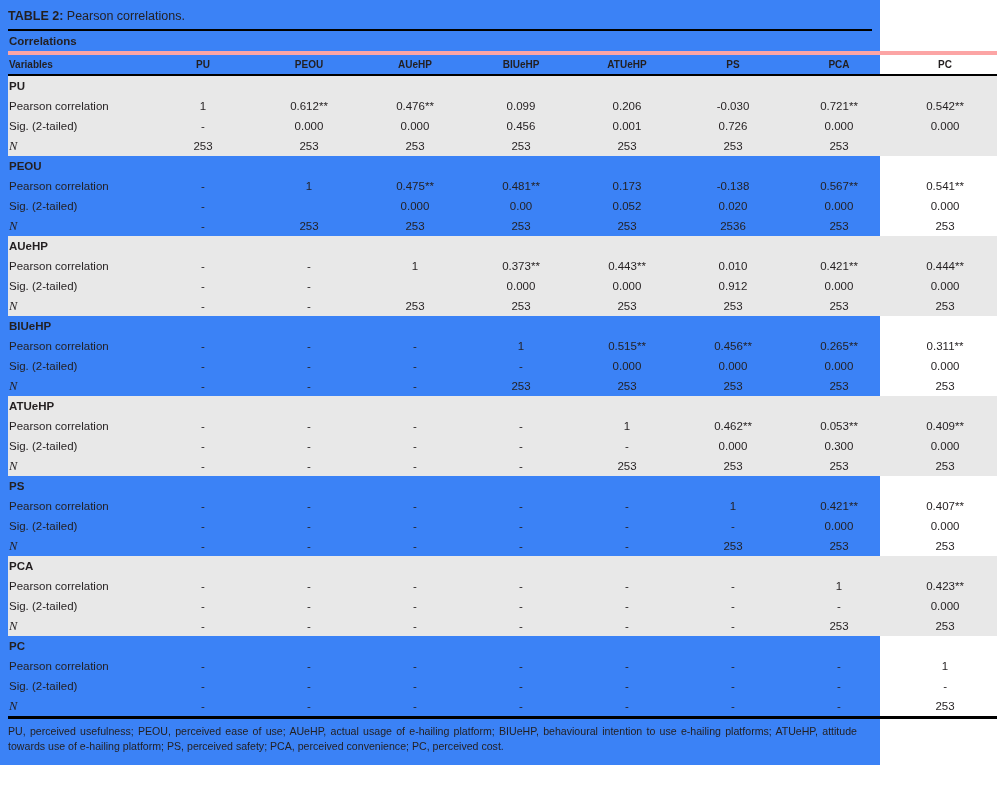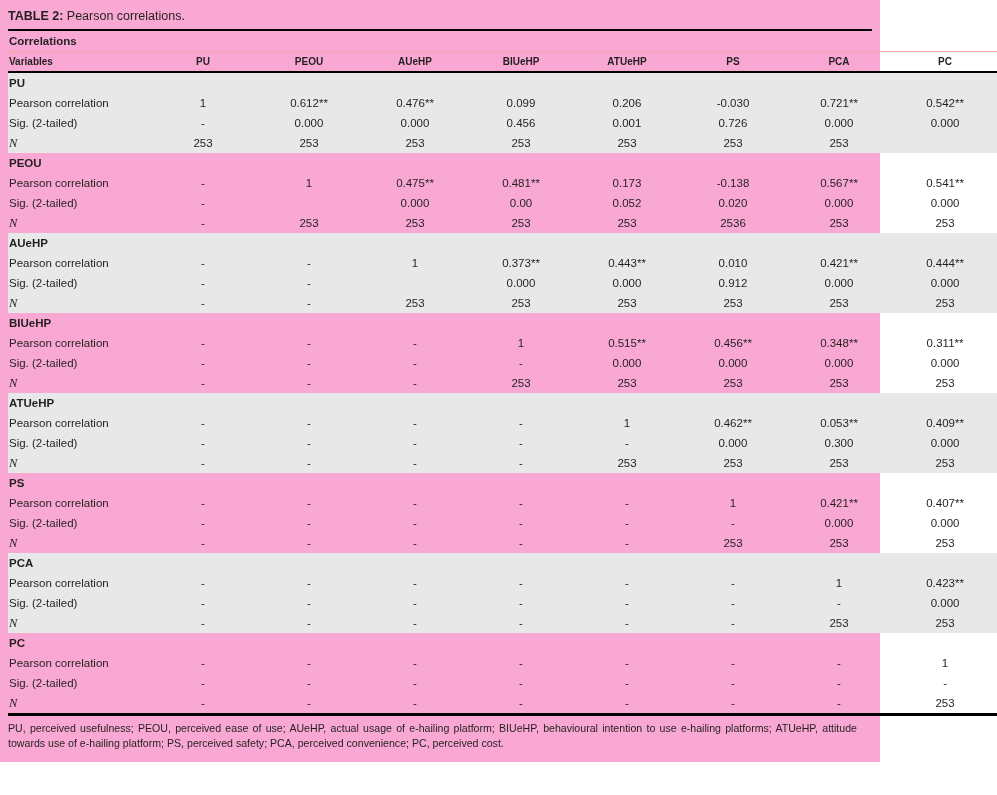--- a/index.html
+++ b/index.html
@@ -5,21 +5,21 @@
   html, body { margin: 0; padding: 0; background: #ffffff; }
   body {
     font-family: "Liberation Sans", sans-serif;
     color: #231f20;
     -webkit-font-smoothing: antialiased;
   }
   .page {
     width: 880px;
     box-sizing: border-box;
     padding: 7px 8px 0 8px;
-    background: #f9a8d4;
+    background: #3b82f6;
   }
   .table-title {
     font-size: 12.5px;
     padding: 2px 0 6px 0;
     border-bottom: 2.5px solid #000000;
   }
   .table-title .tnum { font-weight: bold; }
   table.corr {
     width: 100%;
     border-collapse: collapse;
@@ -27,21 +27,21 @@
     font-size: 11.5px;
     border-bottom: 3px solid #000000;
   }
   col.c-var { width: 142px; }
   col.c-num { width: 106px; }
   tr.subheader-row th {
     text-align: left;
     font-weight: bold;
     font-size: 11.5px;
     padding: 4px 0 4px 1px;
-    border-bottom: 1px solid #fca5a5;
+    border-bottom: 4px solid #fca5a5;
   }
   tr.header-row th {
     font-weight: bold;
     font-size: 10px;
     padding: 4px 0;
     border-bottom: 2px solid #000000;
     text-align: center;
   }
   tr.header-row th.col-var { text-align: left; padding-left: 1px; }
   tbody td {
@@ -222,21 +222,21 @@
           <td colspan="9" class="label">BIUeHP</td>
         </tr>
         <tr class="data-row">
           <td class="label">Pearson correlation</td>
           <td class="val">-</td>
           <td class="val">-</td>
           <td class="val">-</td>
           <td class="val">1</td>
           <td class="val">0.515**</td>
           <td class="val">0.456**</td>
-          <td class="val">0.348**</td>
+          <td class="val">0.265**</td>
           <td class="val">0.311**</td>
         </tr>
         <tr class="data-row">
           <td class="label">Sig. (2-tailed)</td>
           <td class="val">-</td>
           <td class="val">-</td>
           <td class="val">-</td>
           <td class="val">-</td>
           <td class="val">0.000</td>
           <td class="val">0.000</td>

